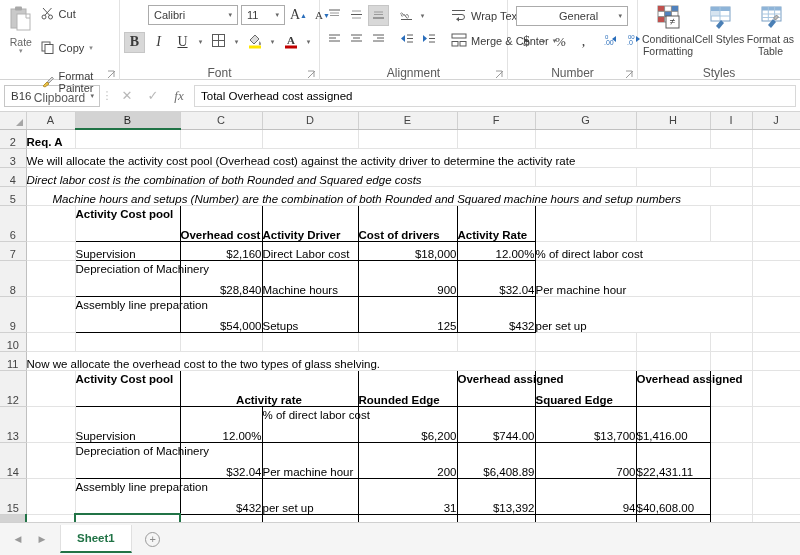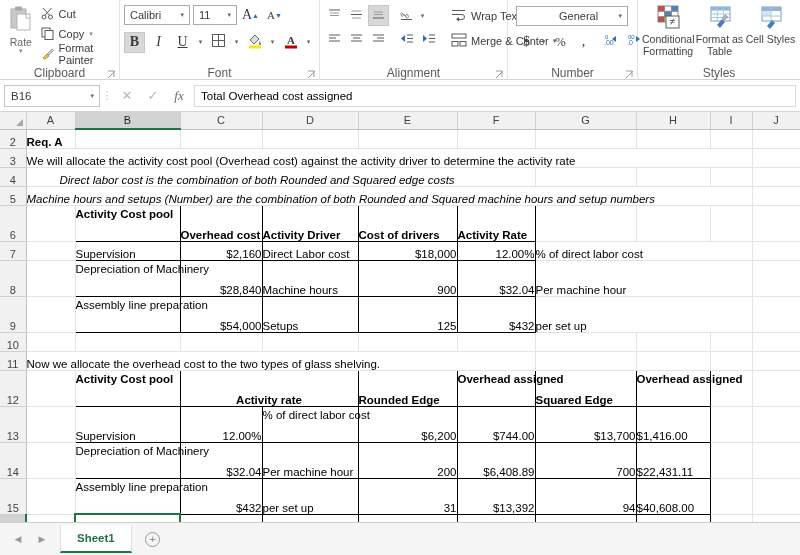--- a/index.html
+++ b/index.html
@@ -47,21 +47,21 @@
   
   #grp-clipboard { width: 120px; }
   .paste-btn {
     width: 42px; text-align: center;
     padding-top: 2px;
     cursor: pointer;
   }
   .paste-icon { margin: 0 auto; }
   .paste-label { font-size: 10.5px; color: #666; margin-top: 1px; }
   .paste-caret { font-size: 7px; color: #8a8a8a; line-height: 6px; }
-  .clip-list { display: flex; flex-direction: column; gap: 2px; padding-top: 2px; }
+  .clip-list { display: flex; flex-direction: column; gap: 16px; padding-top: 2px; }
   .clip-item {
     display: flex; align-items: center; gap: 4px;
     height: 18px; padding: 0 3px;
     font-size: 11px; color: #3b3b3b;
     cursor: pointer;
   }
   .clip-item .cap { font-size: 7px; color: #8a8a8a; margin-left: 1px; }
 
   
   #grp-font { width: 200px; }
@@ -71,21 +71,21 @@
     height: 20px;
     border: 1px solid #ababab;
     background: #fff;
     display: flex; align-items: center;
     padding: 0 2px 0 5px;
     font-size: 11px; color: #3b3b3b;
     cursor: pointer;
   }
   .combo .cval { flex: 1; white-space: nowrap; overflow: hidden; }
   .combo .carrow { font-size: 7px; color: #666; padding: 0 3px; }
-  #font-name-combo { width: 66px; }
+  #font-name-combo { width: 90px; margin-left: 24px; }
   #font-size-combo { width: 44px; }
   .icon-btn {
     width: 21px; height: 21px;
     display: flex; align-items: center; justify-content: center;
     cursor: pointer; border: 1px solid transparent;
     font-size: 12px; color: #3b3b3b;
   }
   .icon-btn.pressed { background: #d8d8d8; border-color: #c6c6c6; }
   .split-caret { font-size: 7px; color: #6a6a6a; width: 9px; text-align: center; cursor: pointer; }
   .bold-g { font-weight: bold; font-family: "Liberation Serif", serif; font-size: 14px; }
@@ -597,43 +597,43 @@
             <rect x="13" y="11" width="13" height="12" fill="#fff" stroke="#5a5a5a"></rect>
             <text x="19.5" y="20" font-size="10" text-anchor="middle" fill="#3b3b3b" font-family="Liberation Sans, sans-serif">≠</text>
           </svg>
         </div>
         <div class="sl">Conditional Formatting</div>
       </div>
       <div class="style-btn">
         <div>
           <svg width="30" height="26" viewBox="0 0 30 26">
             <rect x="6" y="2" width="19" height="14" fill="#fff" stroke="#7a9fc4"></rect>
+            <rect x="6" y="2" width="19" height="4" fill="#8eb4d8"></rect>
+            <rect x="6" y="6" width="9" height="5" fill="#d6e4f0"></rect>
+            <line x1="6" y1="11" x2="25" y2="11" stroke="#a8c6e0"></line>
+            <line x1="15" y1="2" x2="15" y2="16" stroke="#a8c6e0"></line>
+            <path d="M11 21 L16 15 L19 18 L14 24 Z" fill="#4a7fb5"></path>
+          </svg>
+        </div>
+        <div class="sl">Cell Styles</div>
+      </div>
+      <div class="style-btn">
+        <div>
+          <svg width="30" height="26" viewBox="0 0 30 26">
+            <rect x="6" y="2" width="19" height="14" fill="#fff" stroke="#7a9fc4"></rect>
             <rect x="6" y="2" width="19" height="3.5" fill="#8eb4d8"></rect>
             <line x1="6" y1="9" x2="25" y2="9" stroke="#a8c6e0"></line>
             <line x1="6" y1="12.5" x2="25" y2="12.5" stroke="#a8c6e0"></line>
             <line x1="12.3" y1="2" x2="12.3" y2="16" stroke="#a8c6e0"></line>
             <line x1="18.6" y1="2" x2="18.6" y2="16" stroke="#a8c6e0"></line>
             <path d="M12 20 L17 14 L20 17 L15 23 Z" fill="#4a7fb5"></path>
             <path d="M17.5 13 L20.5 10 L22.5 12 L19.5 15 Z" fill="#bdbdbd" stroke="#8a8a8a"></path>
           </svg>
         </div>
         <div class="sl">Format as Table</div>
-      </div>
-      <div class="style-btn">
-        <div>
-          <svg width="30" height="26" viewBox="0 0 30 26">
-            <rect x="6" y="2" width="19" height="14" fill="#fff" stroke="#7a9fc4"></rect>
-            <rect x="6" y="2" width="19" height="4" fill="#8eb4d8"></rect>
-            <rect x="6" y="6" width="9" height="5" fill="#d6e4f0"></rect>
-            <line x1="6" y1="11" x2="25" y2="11" stroke="#a8c6e0"></line>
-            <line x1="15" y1="2" x2="15" y2="16" stroke="#a8c6e0"></line>
-            <path d="M11 21 L16 15 L19 18 L14 24 Z" fill="#4a7fb5"></path>
-          </svg>
-        </div>
-        <div class="sl">Cell Styles</div>
       </div>
     </div>
     <div class="rgroup-label">Styles</div>
   </div>
 </div>
 
 <div id="formula-bar">
   <div id="name-box">
     <span class="nval">B16</span>
     <span class="carrow" style="font-size:7px;color:#666;padding:0 3px;">▾</span>
@@ -703,31 +703,31 @@
 
       <tr style="height:19px;">
         <td class="rowhdr">3</td>
         <td class="cell" colspan="8" style="border-right:none;">We will allocate the activity cost pool (Overhead cost) against the activity driver to determine the activity rate</td>
         <td class="cell"></td>
         <td class="cell"></td>
       </tr>
 
       <tr style="height:19px;">
         <td class="rowhdr">4</td>
-        <td class="cell i" colspan="5" style="border-right:none;padding-left:33px;">Direct labor cost is the combination of both Rounded and Squared edge costs</td>
+        <td class="cell i" colspan="5" style="border-right:none;">Direct labor cost is the combination of both Rounded and Squared edge costs</td>
         <td class="cell"></td>
         <td class="cell"></td>
         <td class="cell"></td>
         <td class="cell"></td>
         <td class="cell"></td>
       </tr>
 
       <tr style="height:19px;">
         <td class="rowhdr">5</td>
-        <td class="cell i" colspan="8" style="border-right:none;">Machine hours and setups (Number) are the combination of both Rounded and Squared machine hours and setup numbers</td>
+        <td class="cell i" colspan="8" style="border-right:none;padding-left:26px;">Machine hours and setups (Number) are the combination of both Rounded and Squared machine hours and setup numbers</td>
         <td class="cell"></td>
         <td class="cell"></td>
       </tr>
 
       <tr style="height:36px;">
         <td class="rowhdr">6</td>
         <td class="cell"></td>
         <td class="cell b va-top wrap bl bt br bb">Activity
 Cost pool</td>
         <td class="cell b bt br bb">Overhead cost</td>

